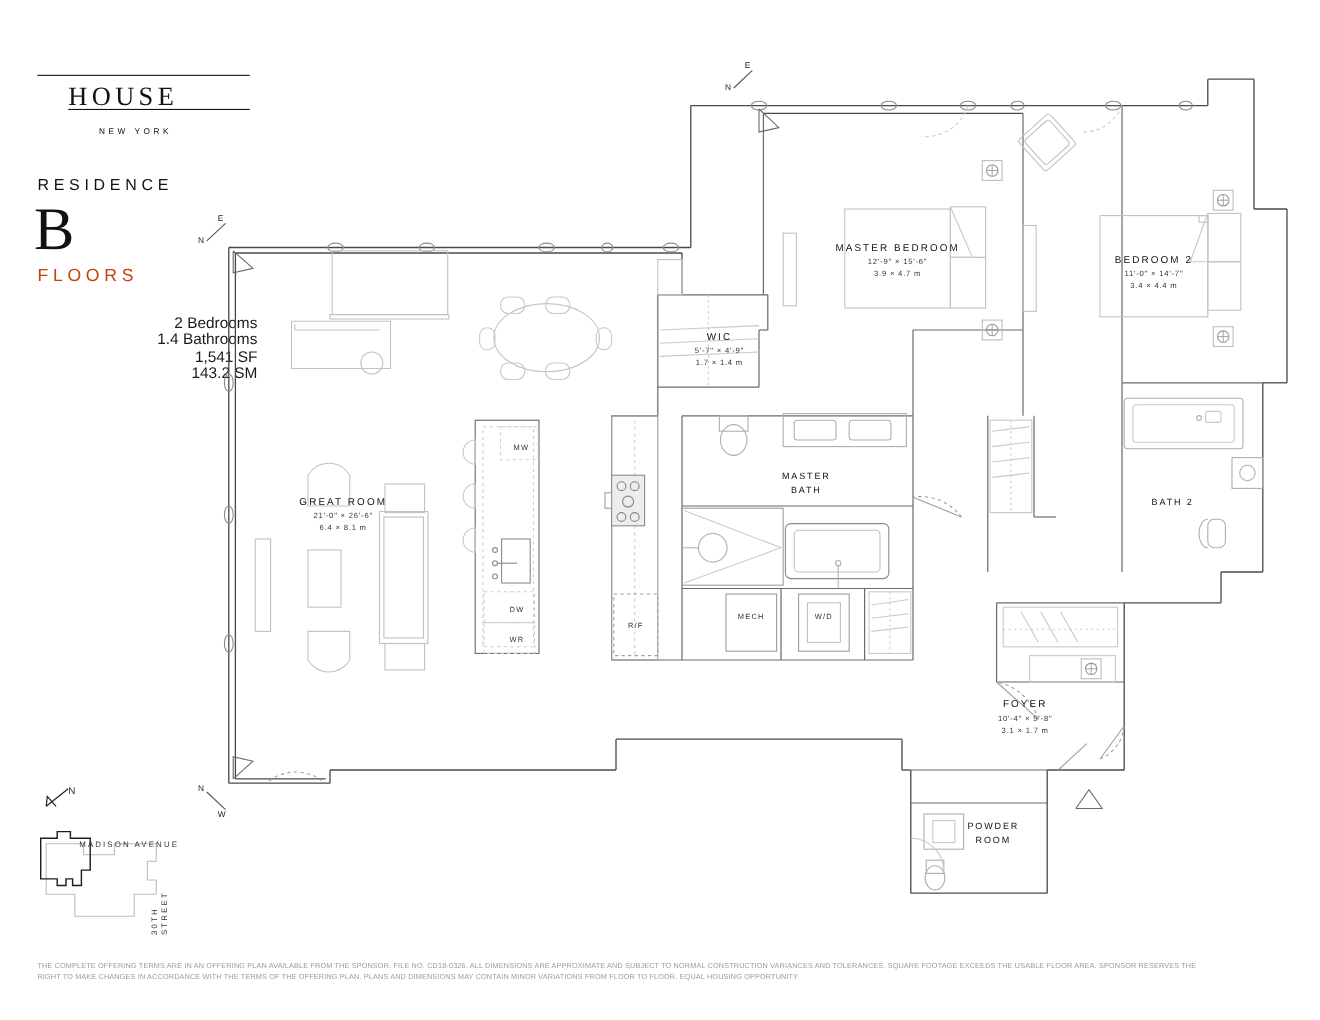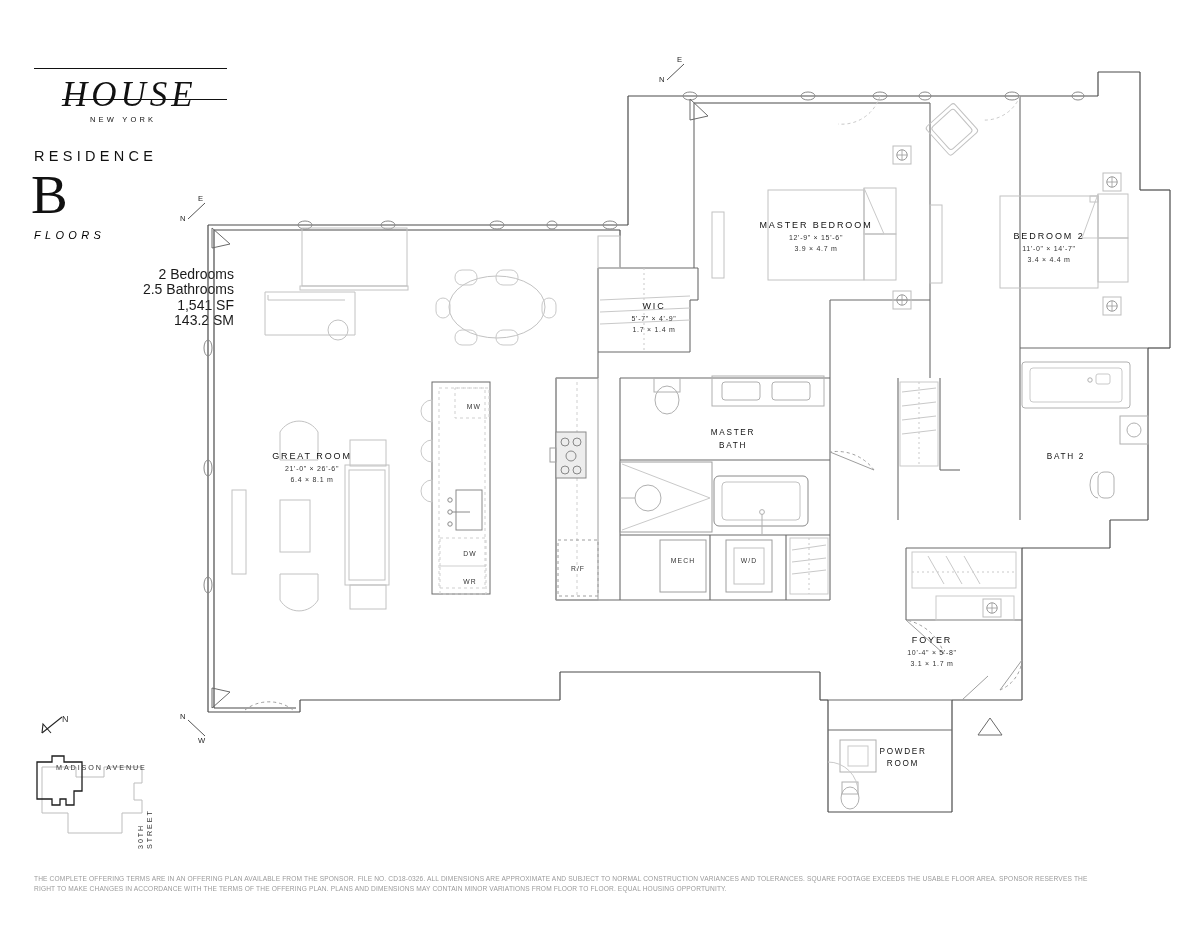--- a/index.html
+++ b/index.html
@@ -5,30 +5,30 @@
 <style>
   html,body{margin:0;padding:0;background:#ffffff;}
   body{
     width:1200px;height:927px;position:relative;overflow:hidden;
     font-family:"Liberation Sans", sans-serif;color:#1a1a1a;
   }
   
   #logo-block{position:absolute;left:34px;top:24px;width:180px;height:95px;}
   .logo-word{position:absolute;font-family:"Liberation Serif", serif;letter-spacing:4px;color:#111;}
   #logo-madison{left:0;top:22px;font-size:27px;}
-  #logo-house{left:28px;top:51px;font-size:35px;font-style:italic;}
+  #logo-house{left:28px;top:51px;font-size:24px;}
   .logo-rule{position:absolute;height:1px;background:#111;}
   #logo-rule-top{left:0px;top:44px;width:193px;}
   #logo-rule-bot{left:28px;top:75px;width:165px;}
   #logo-ny{position:absolute;left:56px;top:91px;font-size:7.5px;letter-spacing:3.2px;color:#111;}
   
-  #info-block{position:absolute;left:34px;top:148px;width:200px;}
+  #info-block{position:absolute;left:34px;top:161px;width:200px;}
   .info-residence{font-size:14.5px;letter-spacing:4.3px;color:#111;font-weight:400;}
   .info-letter{font-family:"Liberation Serif", serif;font-size:55px;line-height:57px;margin:2px 0 6px -3px;color:#111;}
-  .info-floors-label{font-size:11px;letter-spacing:4.3px;color:#000000;margin-top:2px;font-style:italic;}
+  .info-floors-label{font-size:16px;letter-spacing:4.3px;color:#c2410c;margin-top:2px;}
   .info-floors-value{font-family:"Liberation Serif", serif;font-size:35px;letter-spacing:2px;line-height:40px;color:#111;margin:2px 0 0 -2px;}
   .info-specs{margin-top:26px;font-size:14px;line-height:15.3px;color:#1a1a1a;text-align:right;}
   .info-exposures{margin-top:17px;font-size:11.3px;line-height:15.3px;color:#1a1a1a;}
   
   #key-block{position:absolute;left:30px;top:705px;width:160px;}
   .key-caption{position:absolute;font-size:7.2px;letter-spacing:1.9px;color:#333;}
   
   #disclaimer{
     position:absolute;left:34px;top:874px;width:1120px;
     font-size:6.6px;line-height:9.6px;color:#9a9a9a;letter-spacing:.15px;
@@ -51,41 +51,41 @@
   <div class="logo-word" id="logo-house">HOUSE</div>
   <div id="logo-ny">NEW YORK</div>
 </div>
 
 <div id="info-block">
   <div class="info-residence">RESIDENCE</div>
   <div class="info-letter">B</div>
   <div class="info-floors-label">FLOORS</div>
   <div class="info-specs">
     <div>2 Bedrooms</div>
-    <div>2.5 Bathrooms</div>
+    <div>1.4 Bathrooms</div>
     <div>1,541 SF</div>
     <div>143.2 SM</div>
   </div>
 </div>
 
 <div id="key-block">
   <svg width="160" height="140" viewBox="0 0 160 140">
     <g>
       <line x1="12" y1="28" x2="32" y2="12" stroke="#222" stroke-width="1.1"></line>
       <polyline points="12,28 13,19 21,28" fill="none" stroke="#222" stroke-width="1.1"></polyline>
     </g>
     <g>
       <polyline points="12,78 12,108 38,108 38,128 92,128 92,108 112,108 112,95 104,95 104,78 112,78 112,62 74,62 74,72 46,72 46,62 12,62 12,78" fill="none" stroke="#bdbdbd" stroke-width="1"></polyline>
     </g>
     <g>
       <polyline points="7,64 7,94 22,94 22,100 30,100 30,94 36,94 36,100 44,100 44,86 52,86 52,57 34,57 34,51 22,51 22,57 7,57 7,64" fill="none" stroke="#1d1d1d" stroke-width="1.3"></polyline>
     </g>
   </svg>
   <div class="key-caption" style="left:32px;top:9px;font-size:9px;letter-spacing:0;">N</div>
-  <div class="key-caption" style="left:26px;top:58px;">MADISON AVENUE</div>
+  <div class="key-caption" style="left:42px;top:58px;">MADISON AVENUE</div>
   <div class="key-caption" style="left:106px;top:78px;writing-mode:vertical-rl;transform:rotate(180deg);">30TH STREET</div>
 </div>
 
 <div id="disclaimer">
   <p>THE COMPLETE OFFERING TERMS ARE IN AN OFFERING PLAN AVAILABLE FROM THE SPONSOR. FILE NO. CD18-0326. ALL DIMENSIONS ARE APPROXIMATE AND SUBJECT TO NORMAL CONSTRUCTION VARIANCES AND TOLERANCES. SQUARE FOOTAGE EXCEEDS THE USABLE FLOOR AREA. SPONSOR RESERVES THE</p>
   <p>RIGHT TO MAKE CHANGES IN ACCORDANCE WITH THE TERMS OF THE OFFERING PLAN. PLANS AND DIMENSIONS MAY CONTAIN MINOR VARIATIONS FROM FLOOR TO FLOOR.  EQUAL HOUSING OPPORTUNITY.</p>
 </div>
 
 <svg id="plan" viewBox="0 0 1200 927">
   <defs>

